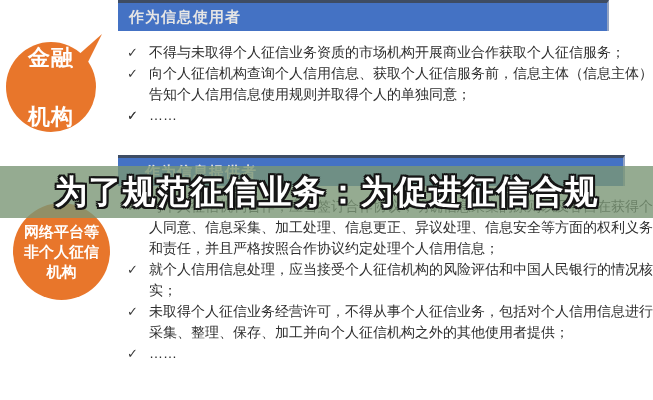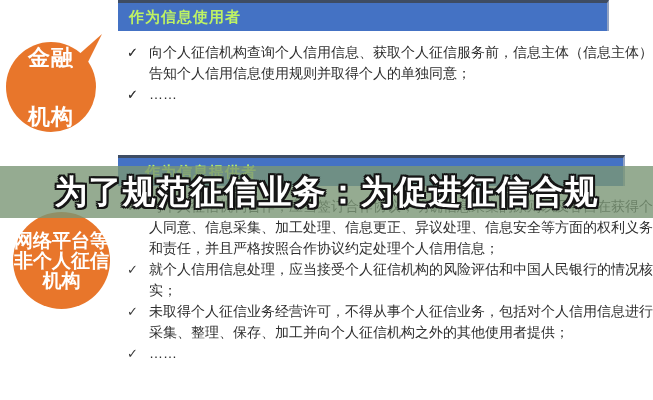--- a/index.html
+++ b/index.html
@@ -12,21 +12,21 @@
   
   .hdr-bar{
     position:absolute; left:118px; width:489px; height:28px;
     background:#4472c4;
     border-top:3px solid #3e4c63;
     border-right:2px solid #93a3c2;
     box-sizing:content-box;
     display:flex; align-items:center;
   }
   .hdr-bar .hdr-label{
-    color:#bef264; font-weight:bold; font-size:15px; padding-left:11px;
+    color:#e5e5e5; font-weight:bold; font-size:15px; padding-left:11px;
     letter-spacing:1px;
   }
   .bar1{top:0;}
   .bar2{top:155px;padding-left:16px;}
   
   .blist{
     position:absolute; left:118px; width:540px;
     font-size:14px; line-height:21px; color:#2e2e2e;
   }
   .list1{top:42px;}
@@ -35,21 +35,21 @@
   .bullet .check{
     position:absolute; left:9px; top:0; color:#3a3a3a; font-size:13px;
   }
   
   .bubble{
     position:absolute; background:#e8762b; border-radius:50%;
     color:#ffffff; font-weight:bold; text-align:center;
     display:flex; flex-direction:column; justify-content:center;
   }
   .bubble1{left:6px; top:42px; width:90px; height:90px; font-size:22px; line-height:27px; letter-spacing:1px;gap:32px;}
-  .bubble2{left:13px; top:212px; width:97px; height:97px; font-size:19px; line-height:20px;}
+  .bubble2{left:13px; top:203px; width:97px; height:97px; font-size:15px; line-height:20px;}
   .tail{position:absolute;}
   .tail1{left:54px; top:-10px; width:44px; height:44px;}
   
   .band{
     position:absolute; left:0; top:166px; width:653px; height:52px;
     background:rgba(122,150,118,0.80);
     z-index:10;
     display:flex; align-items:center; justify-content:center;
   }
   .band-text{
@@ -67,20 +67,21 @@
 
 <div class="canvas">
 
   <div class="hdr-bar bar1">
     <span class="hdr-label">作为信息使用者</span>
   </div>
 
   <div class="blist list1">
     <div class="bullet">
       <span class="check">✓</span>
+      <span>不得与未取得个人征信业务资质的市场机构开展商业合作获取个人征信服务；</span>
     </div>
     <div class="bullet">
       <span class="check">✓</span>
       <span>向个人征信机构查询个人信用信息、获取个人征信服务前，信息主体（信息主体）告知个人信用信息使用规则并取得个人的单独同意；</span>
     </div>
     <div class="bullet">
       <span class="check">✓</span>
     </div>
     <div class="bullet">
       <span class="check">✓</span>

